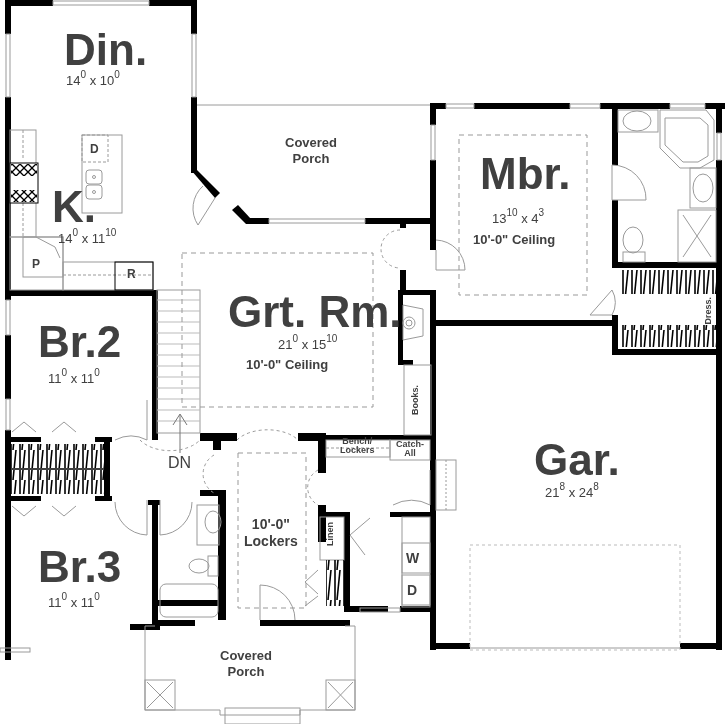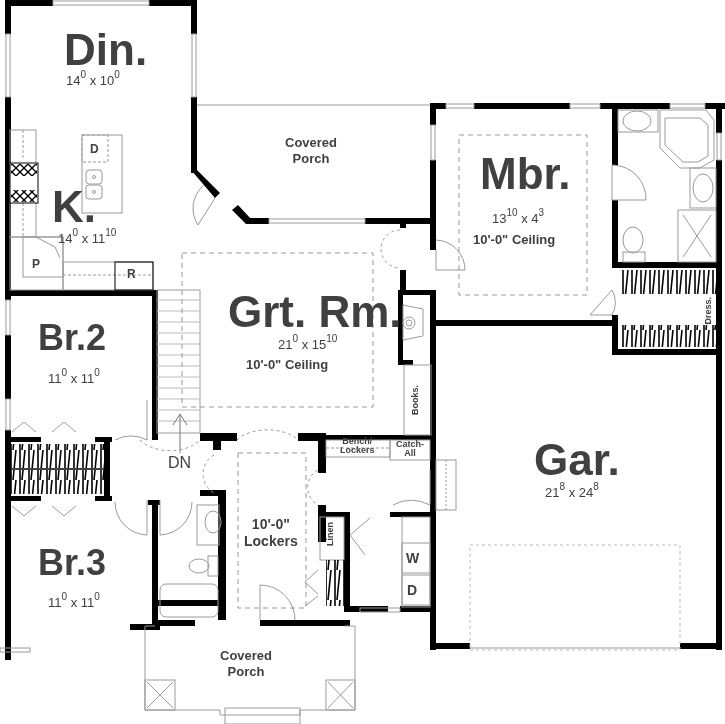--- a/index.html
+++ b/index.html
@@ -1,20 +1,20 @@
 <!DOCTYPE html>
 <html><head>
 <meta charset="utf-8">
 <style>
   html, body { margin:0; padding:0; background:#ffffff; }
   body { width:725px; height:724px; position:relative; overflow:hidden; font-family:"Liberation Sans", sans-serif; }
   #plan { position:absolute; left:0; top:0; width:725px; height:724px; }
   .lbl { position:absolute; color:#404040; font-family:"Liberation Sans", sans-serif; font-weight:bold; text-align:center; line-height:1; white-space:nowrap; }
   .room-big { font-size:44px; letter-spacing:0px; }
-  .room-med { font-size:36px; }
+  .room-med { font-size:44px; }
   .dim { font-size:13px; font-weight:normal; }
   .dim sup { font-size:10px; position:relative; top:-2px; }
   .ceil { font-size:13px; font-weight:bold; }
   .small { font-size:13px; font-weight:bold; }
   .tiny { font-size:9px; font-weight:bold; }
   .fix { font-size:14px; font-weight:bold; }
   .vert { writing-mode:vertical-rl; transform:rotate(180deg); }
 </style>
 </head>
 <body>

